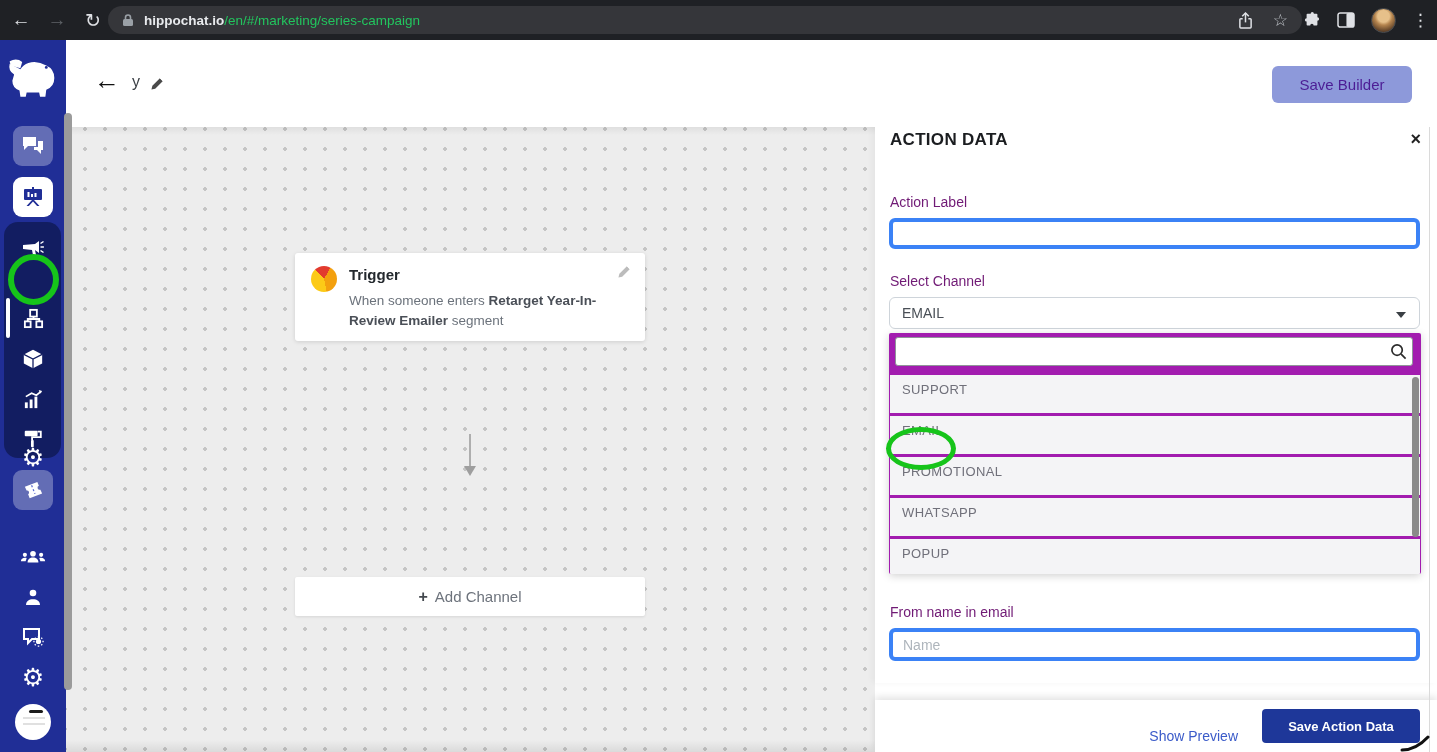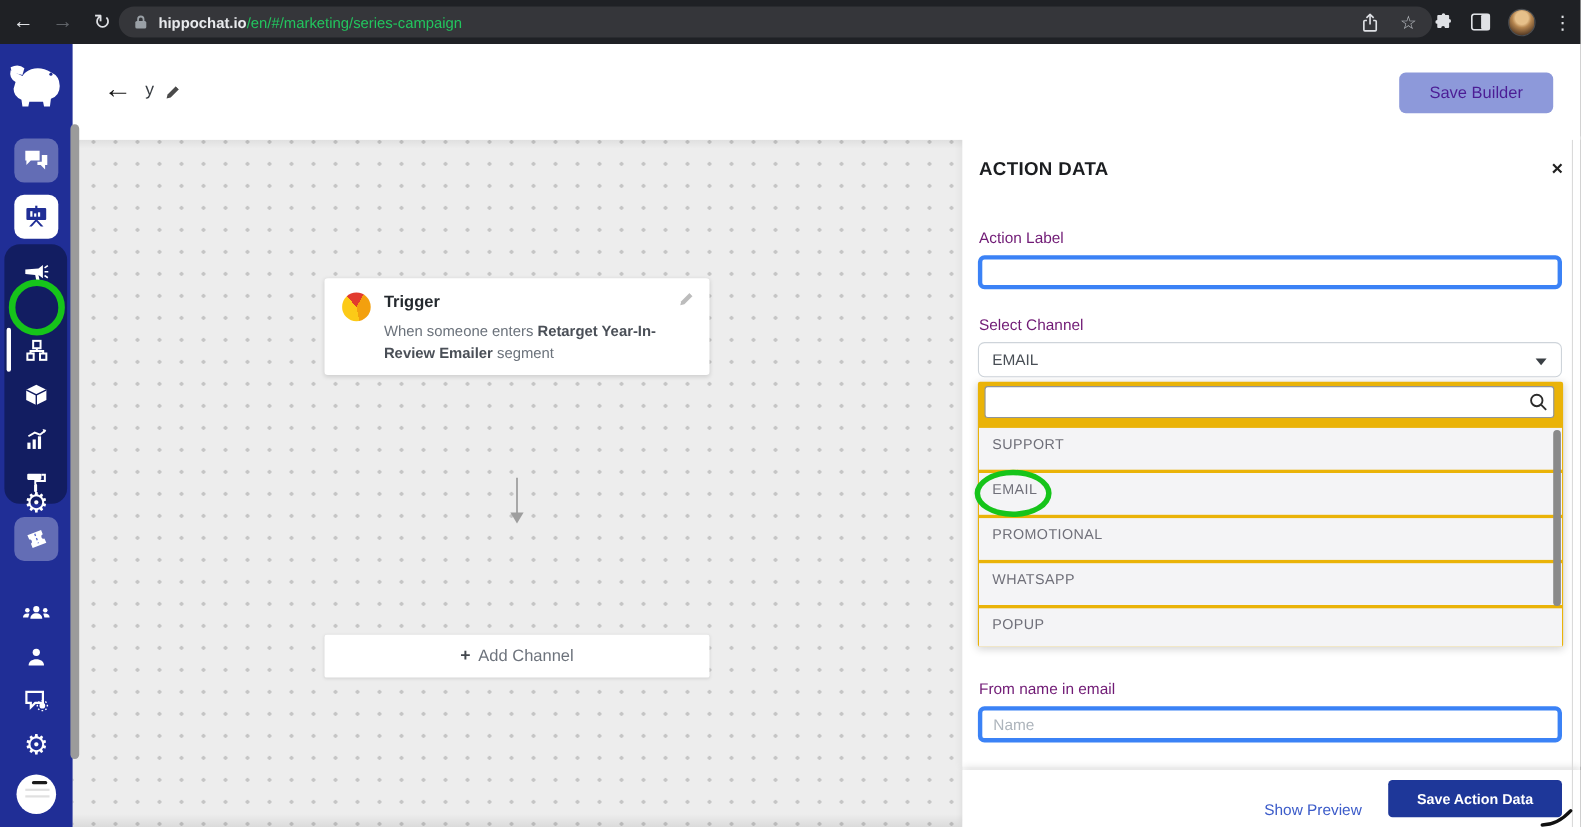--- a/index.html
+++ b/index.html
@@ -55,30 +55,30 @@
   .trigger-desc { position:absolute; left:54px; top:38px; width:282px; font-size:13.5px; line-height:20px; color:#6b727b; }
   .trigger-desc b { color:#4a4f57; }
   .card-pencil { position:absolute; right:13px; top:11px; cursor:pointer; }
 
   .flow-arrow { position:absolute; left:458px; top:434px; z-index:6; }
 
   .add-action { position:absolute; left:295px; top:577px; width:350px; height:39px; background:#fff; border-radius:2px; box-shadow:0 1px 3px rgba(0,0,0,.10); display:flex; align-items:center; justify-content:center; font-size:15px; color:#6d737c; cursor:pointer; z-index:6; }
   .add-action .plus { color:#43484e; font-weight:700; font-size:16px; margin-right:7px; }
 
   
-  .panel { position:absolute; left:875px; top:124px; width:562px; height:573px; background:#fff; box-shadow:-3px 0 6px rgba(0,0,0,.04); z-index:8; }
+  .panel { position:absolute; left:875px; top:110px; width:562px; height:573px; background:#fff; box-shadow:-3px 0 6px rgba(0,0,0,.04); z-index:8; }
   .panel-title { position:absolute; left:15px; top:20px; font-size:17px; font-weight:700; color:#1b1d20; letter-spacing:.3px; }
   .panel-close { position:absolute; right:16px; top:20px; font-size:18px; font-weight:900; color:#222; line-height:1; cursor:pointer; }
   .fld-label { position:absolute; left:15px; font-size:14px; color:#701a75; }
   .txt-input { position:absolute; left:14px; width:531px; height:31px; border:4px solid #3b82f6; border-radius:6px; font-size:14px; font-family:inherit; color:#495057; padding:0 10px; background:#fff; }
   .txt-input::placeholder { color:#aeb5bc; }
   .select-box { position:absolute; left:14px; top:187px; width:531px; height:32px; border:1px solid #ced4da; border-radius:6px; background:#fff; display:flex; align-items:center; padding:0 12px; font-size:14px; color:#494f56; cursor:pointer; }
   .caret { position:absolute; right:13px; top:14px; width:0; height:0; border-left:5px solid transparent; border-right:5px solid transparent; border-top:6px solid #3a3f44; }
 
-  .dropdown { position:absolute; left:14px; top:223px; width:532px; height:241px; background:#eab308; box-shadow:0 2px 8px rgba(0,0,0,.18); border-radius:2px; overflow:hidden; z-index:9; }
+  .dropdown { position:absolute; left:14px; top:223px; width:532px; height:241px; background:#a21caf; box-shadow:0 2px 8px rgba(0,0,0,.18); border-radius:2px; overflow:hidden; z-index:9; }
   .dd-search { position:absolute; left:6px; top:4px; width:518px; height:29px; border:1px solid #8f9499; border-radius:3px; font-size:14px; font-family:inherit; padding:0 30px 0 8px; }
   .dd-search-icon { position:absolute; right:14px; top:10px; }
   .dd-options { position:absolute; left:1px; top:42px; width:530px; }
   .dd-opt { height:38px; margin-bottom:3px; background:#f4f4f6; color:#70707a; font-size:13px; letter-spacing:.4px; padding:7px 12px 0; cursor:pointer; }
   .dd-scroll { position:absolute; right:2px; top:44px; width:7px; height:160px; background:#8a8a8a; border-radius:4px; }
 
   .panel-footer { position:absolute; left:875px; top:700px; width:562px; height:52px; background:#fff; box-shadow:0 -3px 7px rgba(0,0,0,.11); display:flex; align-items:center; justify-content:flex-end; gap:24px; padding-right:17px; z-index:9; }
   .show-preview { color:#3b5bc9; font-size:14px; cursor:pointer;margin-top:20px; }
   .save-action { width:158px; height:34px; background:#1e3799; color:#fff; font-weight:700; font-size:13px; border:none; border-radius:4px; font-family:inherit; cursor:pointer; }
 

